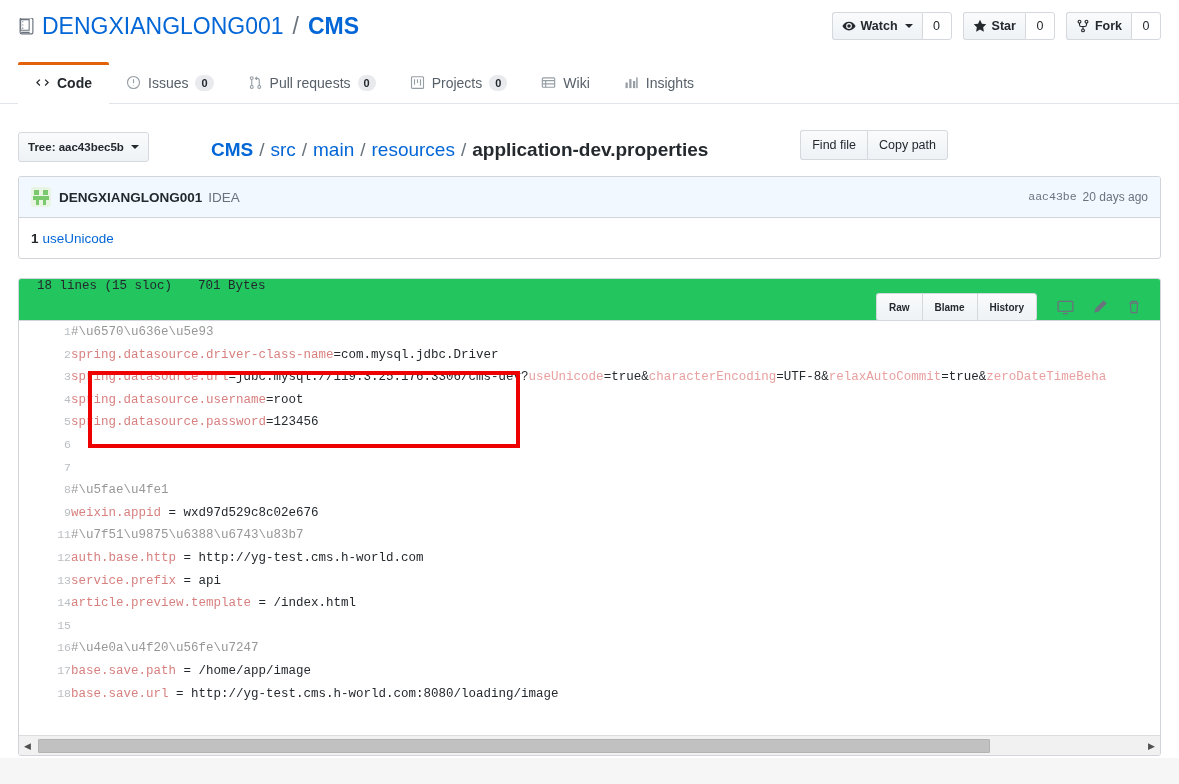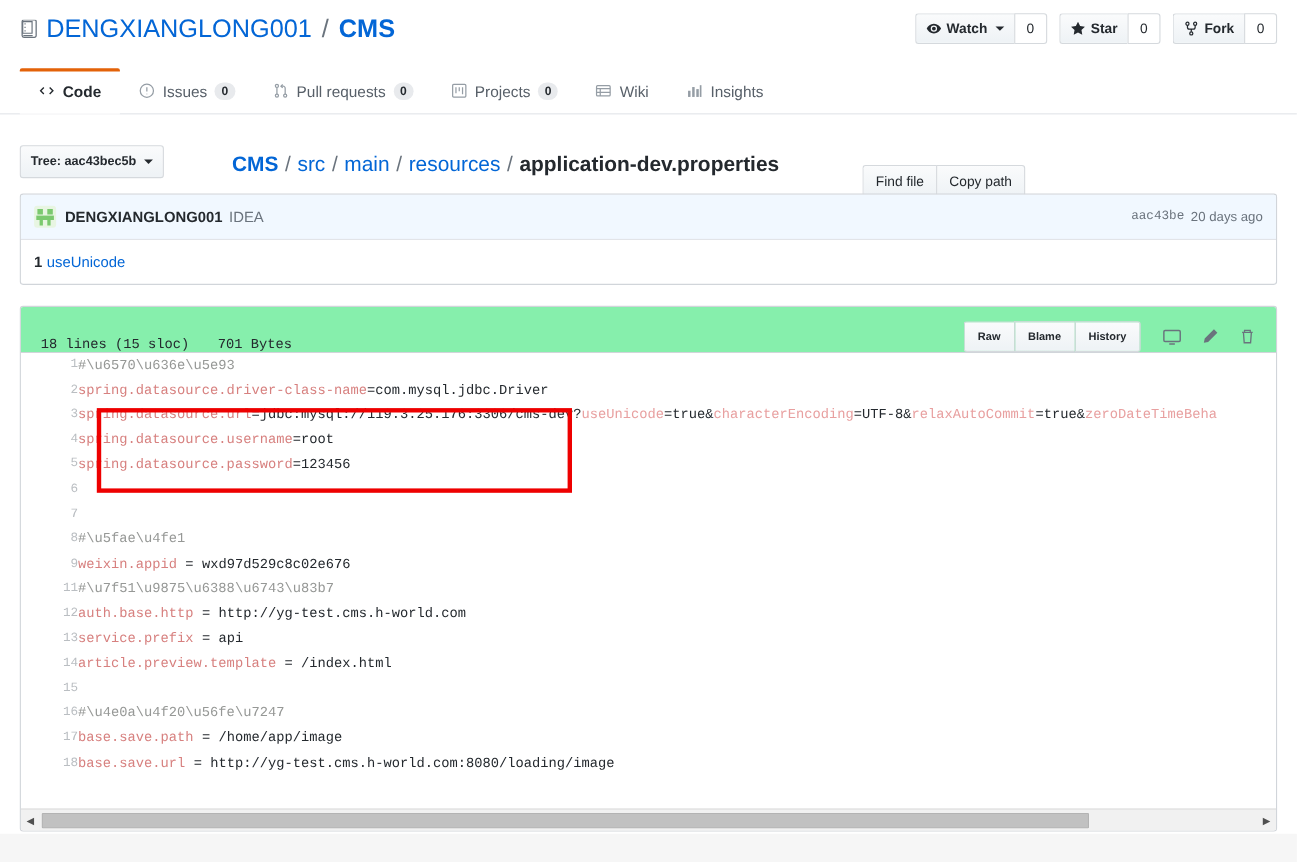--- a/index.html
+++ b/index.html
@@ -95,21 +95,21 @@
   }
   .breadcrumb {
     margin-left: 22px; font-size: 19px; line-height: 24px;
     display: flex; align-items: baseline; gap: 0; white-space: nowrap;
   }
   .bc-link { color: #0366d6; font-weight: 700; cursor: pointer; }
   .bc-mid { color: #0366d6; font-weight: 400; cursor: pointer; }
   .bc-slash { color: #6a737d; margin: 0 6px; font-weight: 400; }
   .bc-current { color: #24292e; font-weight: 700; }
   .path-actions {
-    position: absolute; right: 16px; top: 2px; display: flex; margin-top: 20px;
+    position: absolute; right: 0; top: 2px; display: flex;
   }
   .pa-btn {
     height: 30px; padding: 0 11px; display: flex; align-items: center;
     background: linear-gradient(180deg,#fafbfc 0%, #eff3f6 90%);
     border: 1px solid #d5d9dd; font-size: 12.5px; color: #24292e;
     cursor: pointer;
   }
   .pa-btn.first { border-radius: 3px 0 0 3px; border-right: none; }
   .pa-btn.last  { border-radius: 0 3px 3px 0; }
 
@@ -142,22 +142,22 @@
   }
   .contrib-row b { color: #24292e; margin-right: 4px; }
 
   
   .file-box {
     position: absolute; left: 18px; top: 278px; width: 1143px; height: 478px;
     border: 1px solid #d1d5da; border-radius: 3px; background: #fff;
     overflow: hidden;
   }
   .file-head {
-    height: 42px; background: #86efac; border-bottom: 1px solid #d1d5da;
-    display: flex; align-items: flex-end; padding: 0 10px;
+    height: 42px; background: #22c55e; border-bottom: 1px solid #d1d5da;
+    display: flex; align-items: flex-start; padding: 0 10px; flex-direction: column;
   }
   .file-stats {
     font-family: "Liberation Mono", monospace; font-size: 12.5px; color: #24292e;
     display: flex; gap: 26px; padding-left: 8px;
   }
   .file-actions { margin-left: auto; display: flex; align-items: center; }
   .fa-group { display: flex; }
   .fa-btn {
     height: 28px; padding: 0 12px; display: flex; align-items: center;
     background: linear-gradient(180deg,#fafbfc 0%, #eff3f6 90%);

